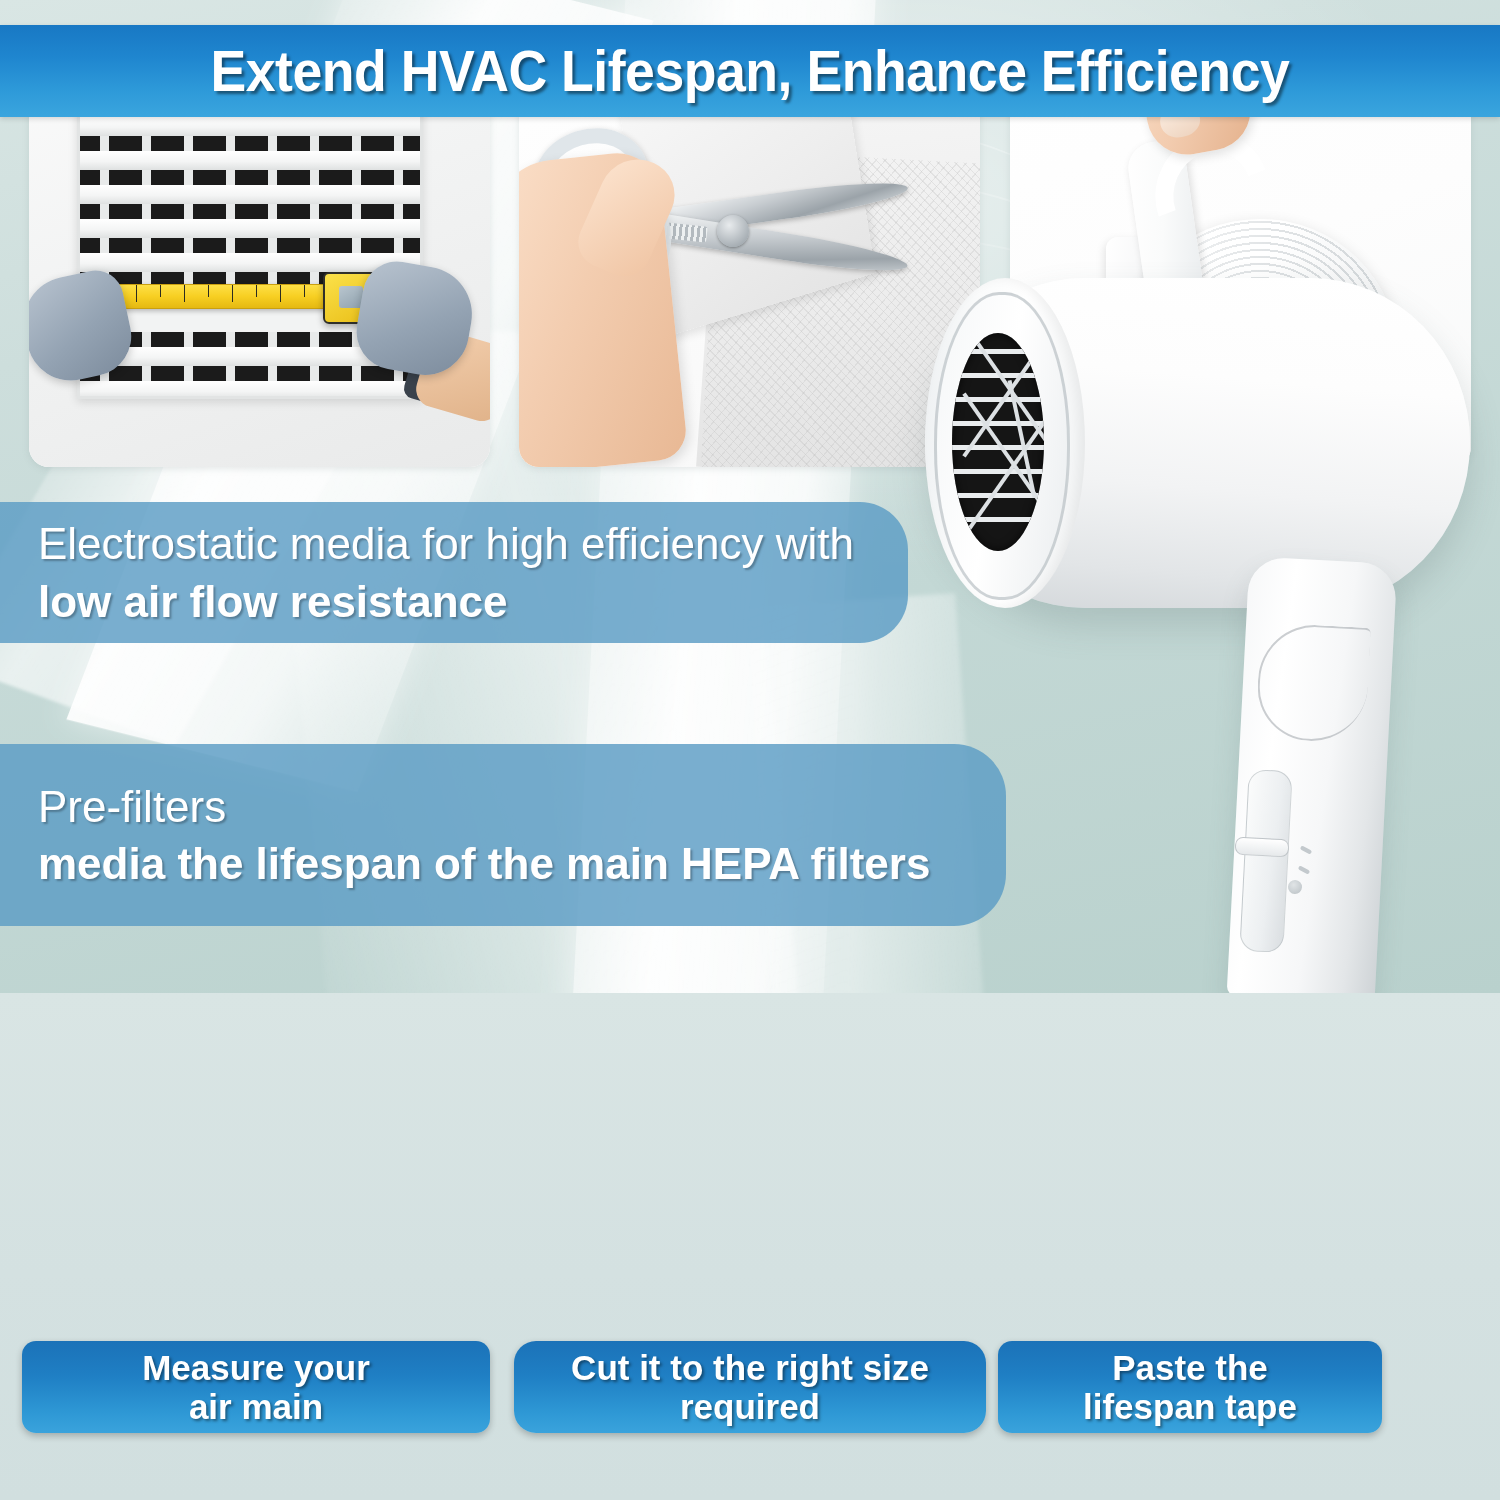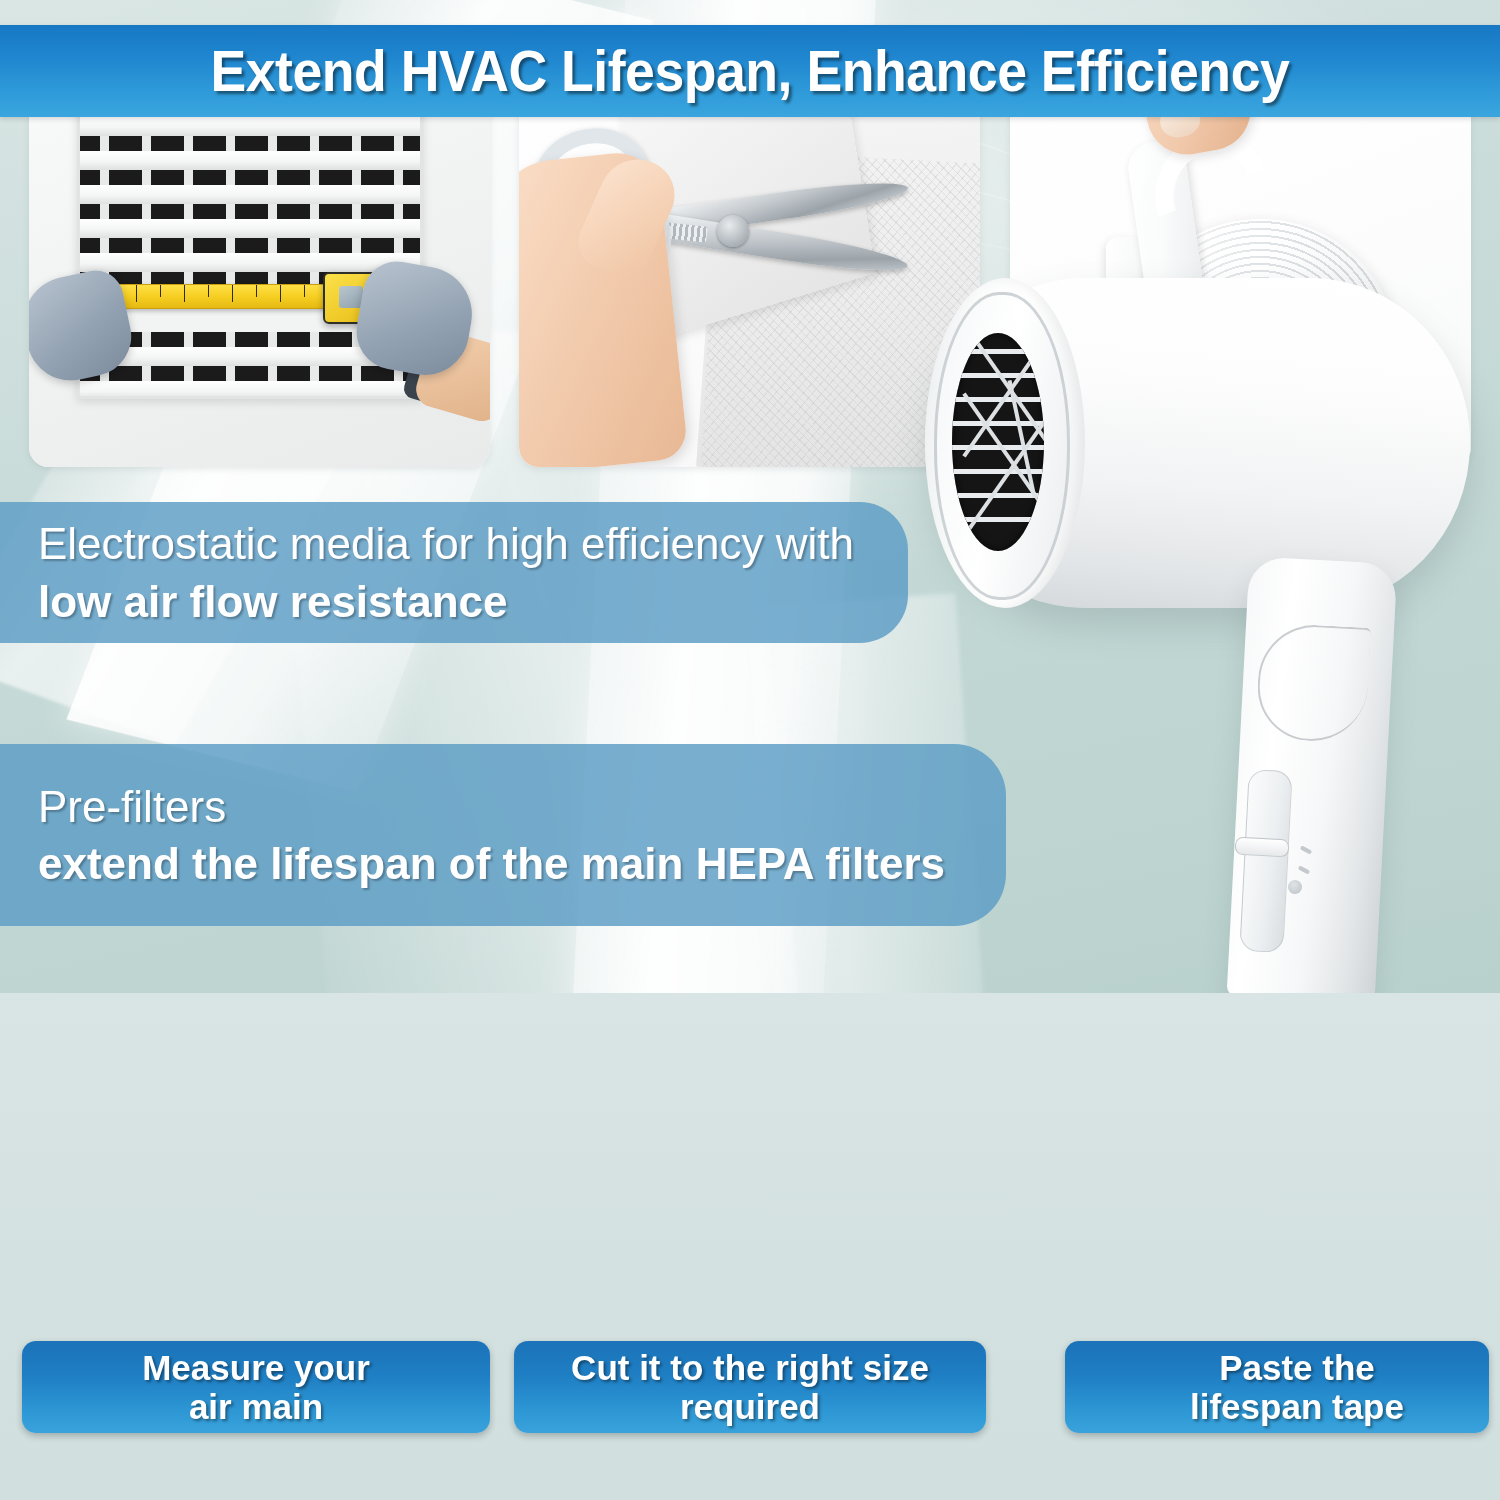--- a/index.html
+++ b/index.html
@@ -559,22 +559,22 @@
     height: 92px;
     border-radius: 14px;
     background: linear-gradient(180deg, #1b72b8 0%, #1f7fc4 38%, #2e98d5 78%, #3aa3dc 100%);
     box-shadow: 0 3px 7px rgba(0,0,0,0.24);
     display: flex;
     align-items: center;
     justify-content: center;
     text-align: center;
   }
   .cap-1 { left: 22px;   top: 1341px; width: 468px; }
-  .cap-2 { left: 514px;  top: 1341px; width: 472px; }
-  .cap-3 { left: 1065px; top: 1341px; width: 384px; padding-left: 40px; }
+  .cap-2 { left: 514px;  top: 1341px; width: 472px; border-radius: 22px; }
+  .cap-3 { left: 998px; top: 1341px; width: 384px; }
   .caption-text {
     color: #ffffff;
     font-size: 35px;
     font-weight: bold;
     line-height: 1.12;
     text-shadow: 2px 2px 3px rgba(0,0,0,0.42);
     font-family: "Liberation Sans", sans-serif;
     padding: 0 10px;
   }
 </style>
@@ -623,21 +623,21 @@
     <div class="dryer handle-tick" style="left:1300px;top:848px;transform:rotate(28deg)"></div>
     <div class="dryer handle-tick" style="left:1298px;top:868px;transform:rotate(28deg)"></div>
 
     <div class="callout callout-1">
       <div class="callout-line">Electrostatic media for high efficiency with</div>
       <div class="callout-line bold">low air flow resistance</div>
     </div>
 
     <div class="callout callout-2">
       <div class="callout-line">Pre-filters</div>
-      <div class="callout-line bold">extend the lifespan of the main HEPA filters</div>
+      <div class="callout-line bold">media the lifespan of the main HEPA filters</div>
     </div>
   </div>
 
   <div class="header-band">
     <div class="header-title">Extend HVAC Lifespan, Enhance Efficiency</div>
   </div>
 
   <div class="bottom-section"></div>
 
   <div class="panel panel-1">

